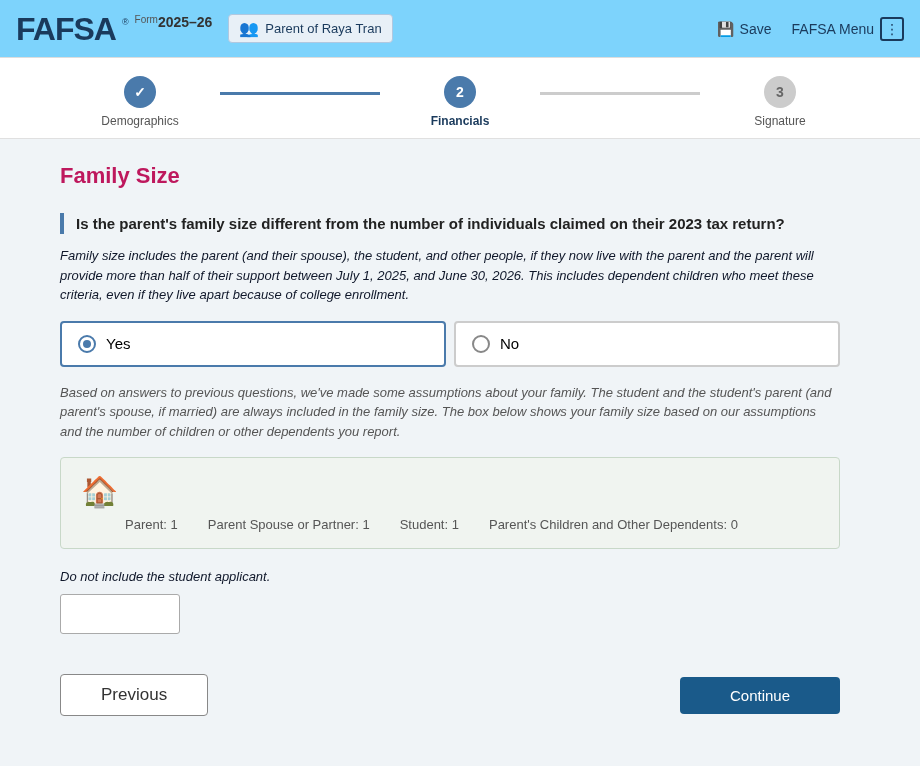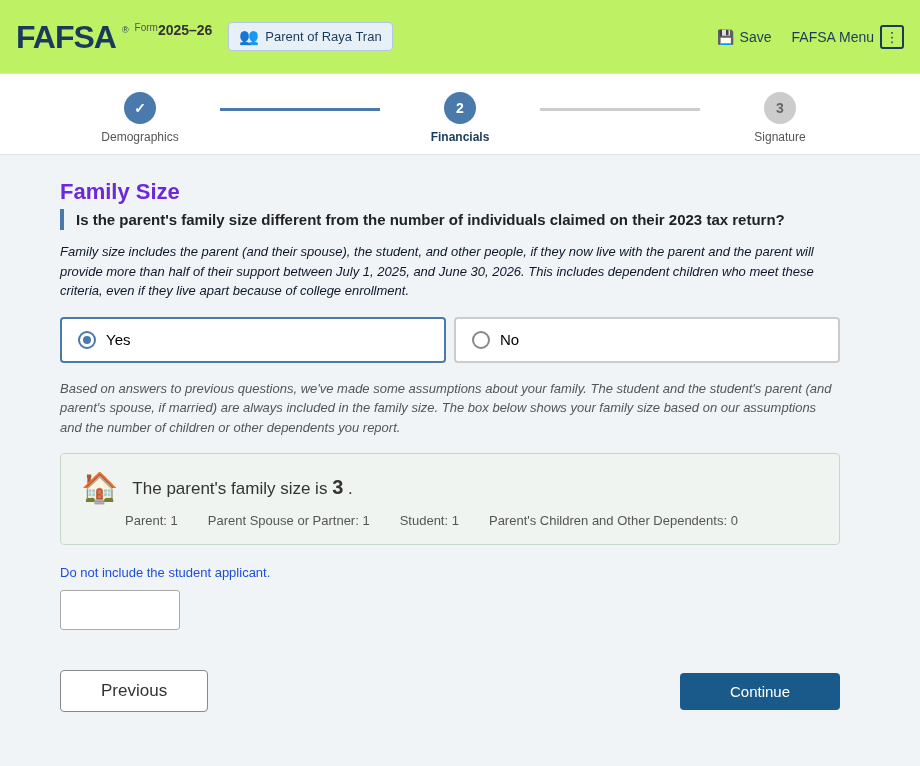--- a/index.html
+++ b/index.html
@@ -5,26 +5,26 @@
     * { box-sizing: border-box; margin: 0; padding: 0; }
     body {
       font-family: Arial, sans-serif;
       background: #f0f4f7;
       min-height: 766px;
       width: 920px;
     }
 
     
     .header {
-      background: #bef264;
+      background: #7dd3fc;
       border-bottom: 1px solid #ddd;
       display: flex;
       align-items: center;
       padding: 0 16px;
-      height: 74px;
+      height: 58px;
       justify-content: space-between;
     }
     .header-left {
       display: flex;
       align-items: center;
       gap: 16px;
     }
     .fafsa-logo {
       display: flex;
       align-items: flex-start;
@@ -177,22 +177,22 @@
     }
 
     
     .main {
       padding: 24px 60px 20px;
       max-width: 900px;
     }
     .page-title {
       font-size: 22px;
       font-weight: bold;
-      color: #6d28d9;
-      margin-bottom: 4px;
+      color: #be185d;
+      margin-bottom: 24px;
     }
     .question-box {
       border-left: 4px solid #4a7aab;
       padding-left: 12px;
       margin-bottom: 12px;
     }
     .question-text {
       font-size: 15px;
       font-weight: bold;
       color: #222;
@@ -304,21 +304,22 @@
       margin-bottom: 10px;
     }
     .question-text2 {
       font-size: 15px;
       font-weight: bold;
       color: #222;
       line-height: 1.4;
     }
     .note-text {
       font-size: 13px;
-      color: #1d4ed8;
+      color: #0f172a;
+      font-style: italic;
       margin-bottom: 10px;
     }
     .number-input {
       width: 120px;
       height: 40px;
       border: 1px solid #aaa;
       border-radius: 3px;
       padding: 6px 10px;
       font-size: 15px;
       background: #fff;
@@ -420,25 +421,20 @@
       <span>No</span>
     </div>
   </div>
 
   <p class="assumption-text">Based on answers to previous questions, we've made some assumptions about your family. The student and the student's parent (and parent's spouse, if married) are always included in the family size. The box below shows your family size based on our assumptions and the number of children or other dependents you report.</p>
 
   
   <div class="family-size-card">
     <div class="family-size-header">
       <div class="house-icon">🏠</div>
-      <div class="family-size-text">
-        <span>The parent's family size is</span>
-        <strong>3</strong>
-        <span>.</span>
-      </div>
     </div>
     <div class="family-details">
       <span class="family-detail-item">
         <span>Parent:</span>&nbsp;<span>1</span>
       </span>
       <span class="family-detail-item">
         <span>Parent Spouse or Partner:</span>&nbsp;<span>1</span>
       </span>
       <span class="family-detail-item">
         <span>Student:</span>&nbsp;<span>1</span>

